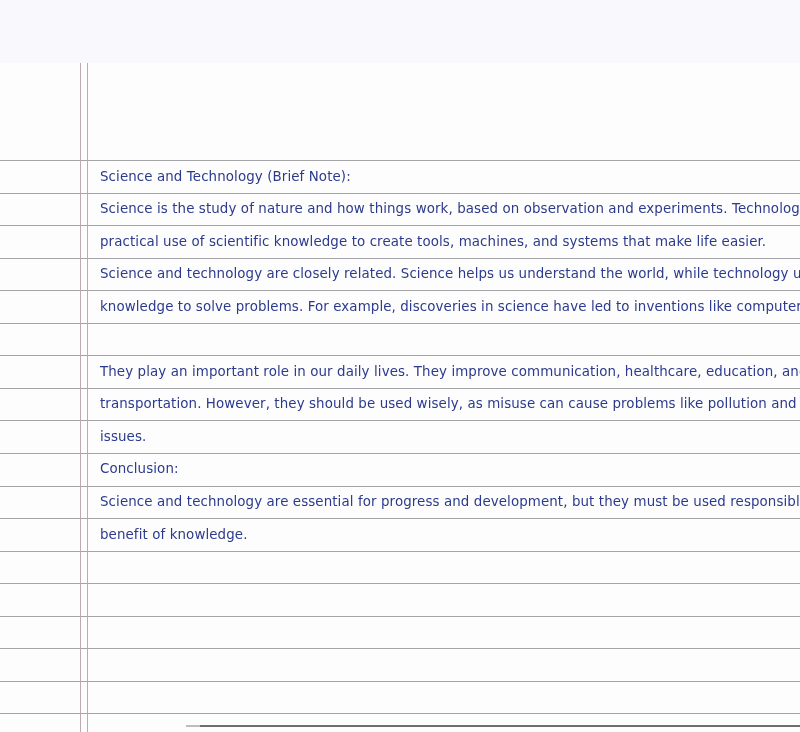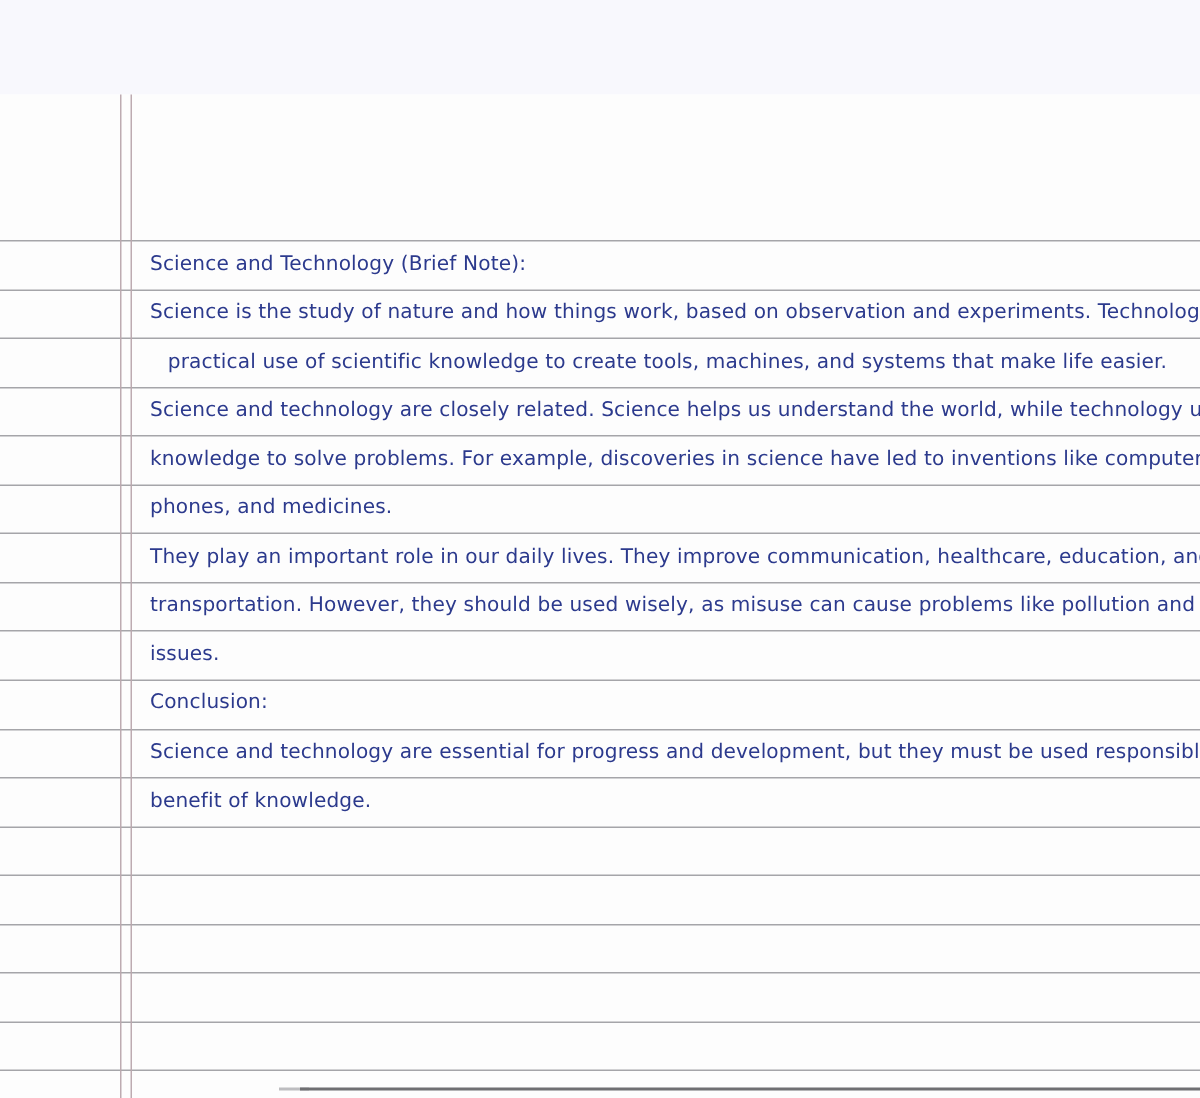--- a/index.html
+++ b/index.html
@@ -128,24 +128,23 @@
       <div class="rule" style="top: 680.8px;"></div>
       <div class="rule" style="top: 713.35px;"></div>
     </div>
 
   <div id="margin-line-outer" class="margin-line"></div>
   <div id="margin-line-inner" class="margin-line"></div>
 
   <div id="ink-layer">
       <div class="ink-line" style="top: 169.5px;">Science and Technology (Brief Note):</div>
       <div class="ink-line" style="top: 202.05px;">Science is the study of nature and how things work, based on observation and experiments. Technology is the</div>
-      <div class="ink-line" style="top: 234.6px; text-align: center;">practical use of scientific knowledge to create tools, machines, and systems that make life easier.</div>
+      <div class="ink-line" style="top: 234.6px;">practical use of scientific knowledge to create tools, machines, and systems that make life easier.</div>
       <div class="ink-line" style="top: 267.15px;">Science and technology are closely related. Science helps us understand the world, while technology uses that</div>
       <div class="ink-line" style="top: 299.7px;">knowledge to solve problems. For example, discoveries in science have led to inventions like computers, mobile</div>
-      <div class="ink-line" style="top: 332.25px;">phones, and medicines.</div>
       <div class="ink-line" style="top: 364.8px;">They play an important role in our daily lives. They improve communication, healthcare, education, and</div>
       <div class="ink-line" style="top: 397.35px;">transportation. However, they should be used wisely, as misuse can cause problems like pollution and health</div>
       <div class="ink-line" style="top: 429.9px;">issues.</div>
       <div class="ink-line" style="top: 462.45px;">Conclusion:</div>
       <div class="ink-line" style="top: 495px;">Science and technology are essential for progress and development, but they must be used responsibly for the</div>
       <div class="ink-line" style="top: 527.55px;">benefit of knowledge.</div>
     </div>
 
   <div id="next-page-edge-fade"></div>
   <div id="next-page-edge"></div>

